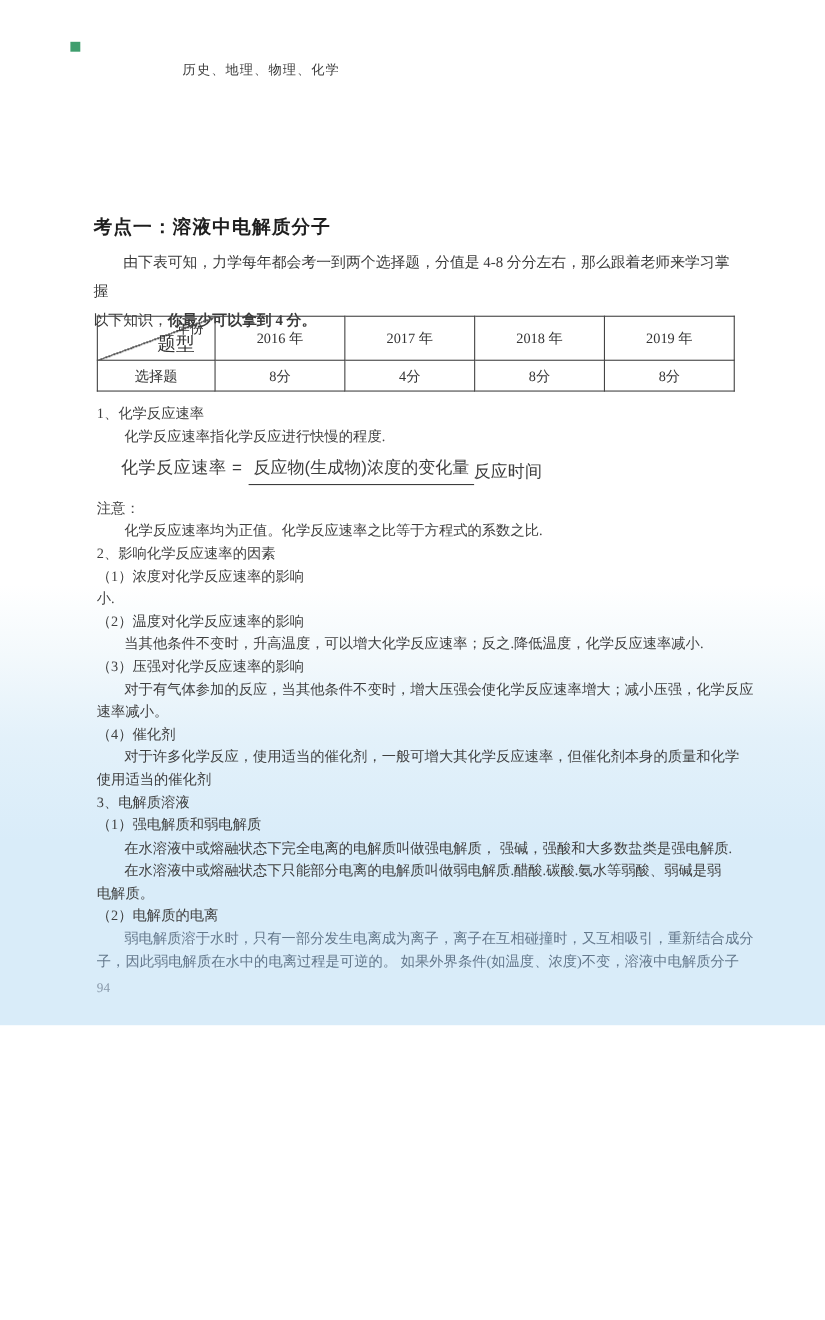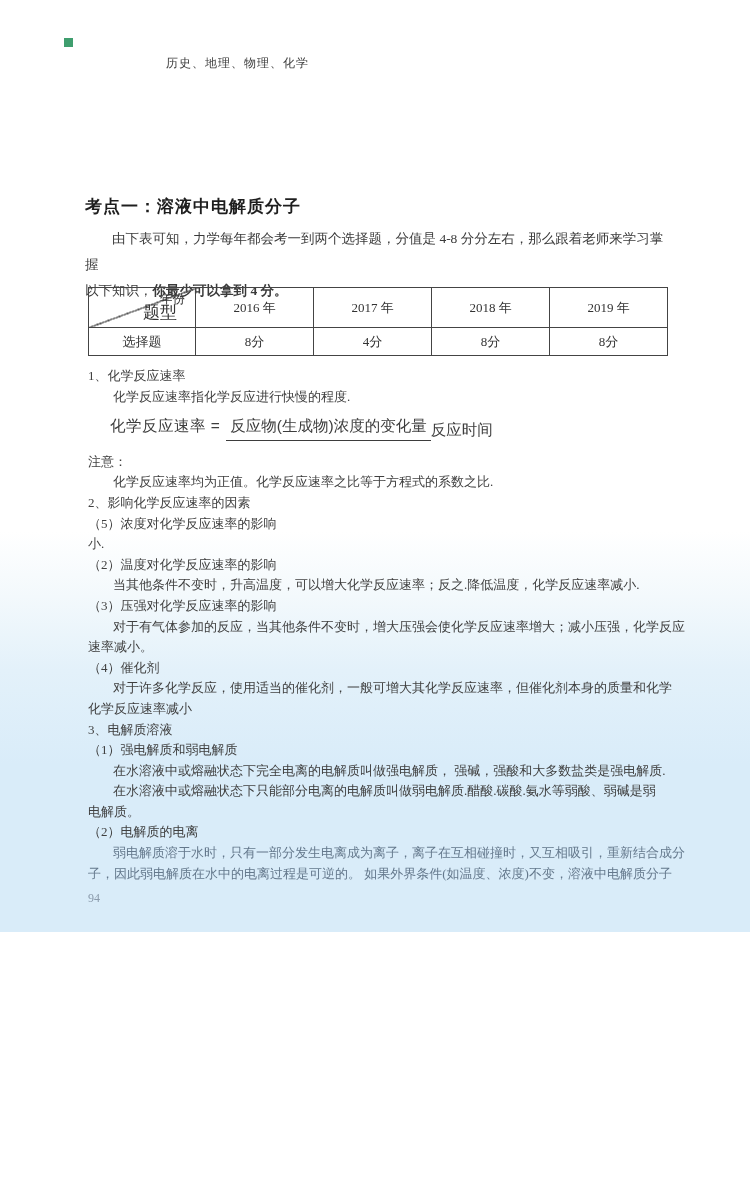--- a/index.html
+++ b/index.html
@@ -98,30 +98,30 @@
       <span class="lhs">化学反应速率 =</span>
       <span class="frac">
         <span class="num">反应物(生成物)浓度的变化量</span>
         <span class="den">反应时间</span>
       </span>
     </div>
 
     <div class="line">注意：</div>
     <div class="line ind">化学反应速率均为正值。化学反应速率之比等于方程式的系数之比.</div>
     <div class="line">2、影响化学反应速率的因素</div>
-    <div class="line">（5）浓度对化学反应速率的影响</div>
+    <div class="line">（1）浓度对化学反应速率的影响</div>
     <div class="line">小.</div>
     <div class="line">（2）温度对化学反应速率的影响</div>
     <div class="line ind">当其他条件不变时，升高温度，可以增大化学反应速率；反之.降低温度，化学反应速率减小.</div>
     <div class="line">（3）压强对化学反应速率的影响</div>
     <div class="line ind">对于有气体参加的反应，当其他条件不变时，增大压强会使化学反应速率增大；减小压强，化学反应</div>
     <div class="line">速率减小。</div>
     <div class="line">（4）催化剂</div>
     <div class="line ind">对于许多化学反应，使用适当的催化剂，一般可增大其化学反应速率，但催化剂本身的质量和化学</div>
-    <div class="line">化学反应速率减小</div>
+    <div class="line">使用适当的催化剂</div>
     <div class="line">3、电解质溶液</div>
     <div class="line">（1）强电解质和弱电解质</div>
     <div class="line ind">在水溶液中或熔融状态下完全电离的电解质叫做强电解质， 强碱，强酸和大多数盐类是强电解质.</div>
     <div class="line ind">在水溶液中或熔融状态下只能部分电离的电解质叫做弱电解质.醋酸.碳酸.氨水等弱酸、弱碱是弱</div>
     <div class="line">电解质。</div>
     <div class="line">（2）电解质的电离</div>
     <div class="line ind faded">弱电解质溶于水时，只有一部分发生电离成为离子，离子在互相碰撞时，又互相吸引，重新结合成分</div>
     <div class="line faded">子，因此弱电解质在水中的电离过程是可逆的。 如果外界条件(如温度、浓度)不变，溶液中电解质分子</div>
     <div class="pgnum">94</div>
   </div>

